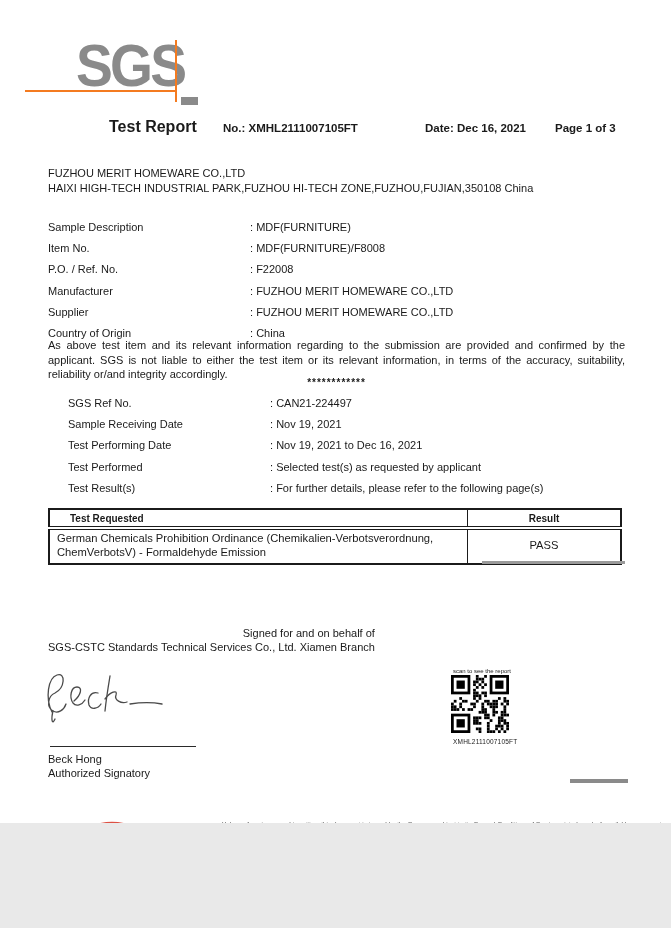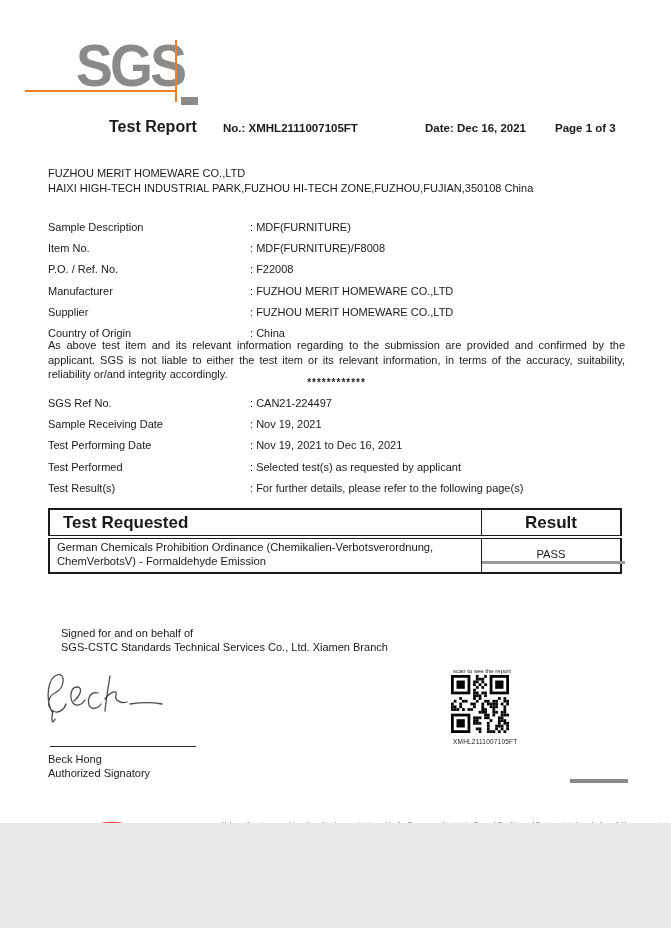--- a/index.html
+++ b/index.html
@@ -16,39 +16,39 @@
   .hdr{position:absolute;font-weight:bold;white-space:nowrap;}
   .hdr-title{left:80px;top:118px;font-size:16px;margin-left:29px;}
   .hdr-no{left:223px;top:122px;font-size:11.5px;text-align:center;}
   .hdr-date{left:425px;top:122px;font-size:11.5px;}
   .hdr-page{left:555px;top:122px;font-size:11.5px;}
   
   .applicant{position:absolute;left:48px;top:166px;font-size:11px;line-height:15px;}
   
   .fields{position:absolute;left:48px;right:54px;}
   .f1{top:221px;}
-  .f2{top:397px;}
+  .f2{top:397px;margin-left:20px;}
   .frow{display:flex;height:21.2px;align-items:flex-start;font-size:11px;}
   .flabel{width:202px;flex:0 0 202px;}
   .fvalue{flex:1;}
   .fvalue::before{content:": ";white-space:pre;}
   
   .disclaimer{position:absolute;left:48px;width:577px;top:338px;font-size:11px;
               line-height:14.6px;text-align:justify;}
   .stars{position:absolute;left:48px;width:577px;top:377px;text-align:center;
          font-size:10px;font-weight:bold;letter-spacing:1px;}
   
   .rtable{position:absolute;left:48px;top:508px;width:574px;border:2px solid #1b1b1b;
           border-collapse:collapse;font-size:11.2px;}
-  .rtable th{border-bottom:4px double #1b1b1b;text-align:left;padding:3px 13px 2px;font-size:17px;border-radius:10px;}
+  .rtable th{border-bottom:4px double #1b1b1b;text-align:left;padding:3px 20px 2px;font-size:10px;border-radius:10px;}
   .rtable th.res, .rtable td.res{border-left:1.5px solid #1b1b1b;text-align:center;width:112px;}
   .rtable td{padding:2px 7px 4px;vertical-align:middle;line-height:13.5px;}
   .tbl-shadow{position:absolute;left:482px;top:561px;width:143px;height:3px;background:#9a9a9a;}
   
-  .signing{position:absolute;left:61px;top:626px;font-size:11px;line-height:14px;}
+  .signing{position:absolute;left:48px;top:626px;font-size:11px;line-height:14px;text-align:right;}
   .sig-svg{position:absolute;left:42px;top:666px;}
   .sig-line{position:absolute;left:50px;top:746px;width:146px;height:1px;background:#2a2a2a;}
   .sig-name{position:absolute;left:48px;top:752px;font-size:11px;line-height:14px;}
   
   .qr-wrap{position:absolute;left:451px;top:668px;width:80px;text-align:left;}
   .qr-top{font-size:6px;color:#222;margin:0 0 1px 2px;}
   .qr-bottom{font-size:6.5px;color:#222;margin:1px 0 0 2px;letter-spacing:.2px;}
   .grey-bar{position:absolute;left:570px;top:779px;width:58px;height:4px;background:#8a8a8a;}
   
   .footer-sep{position:absolute;left:219px;top:880px;width:1.5px;height:22px;}

